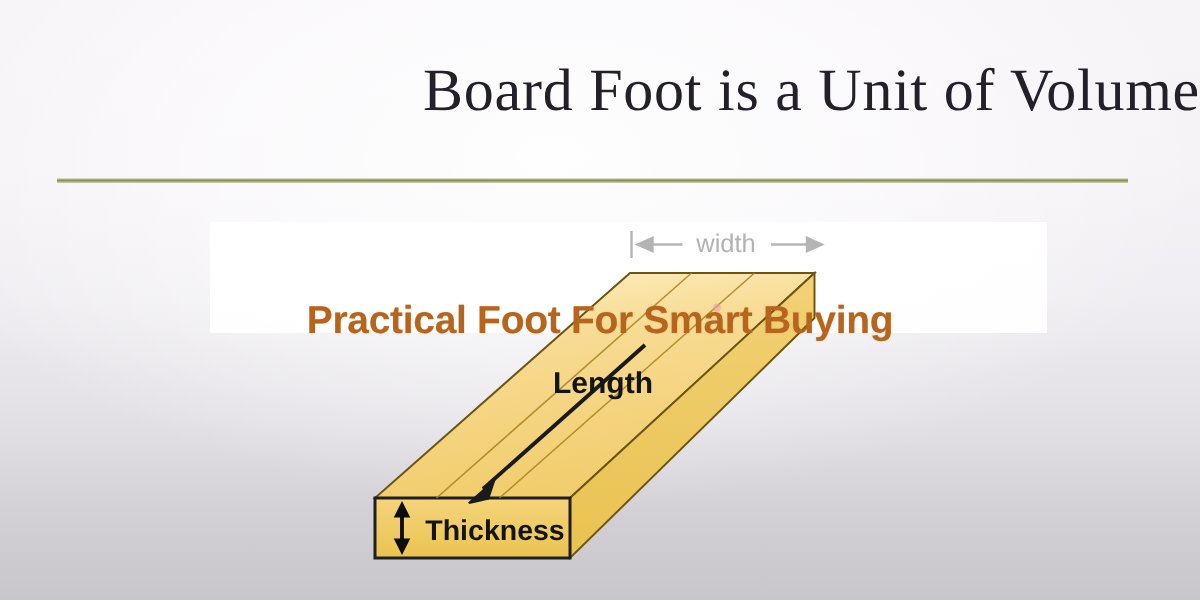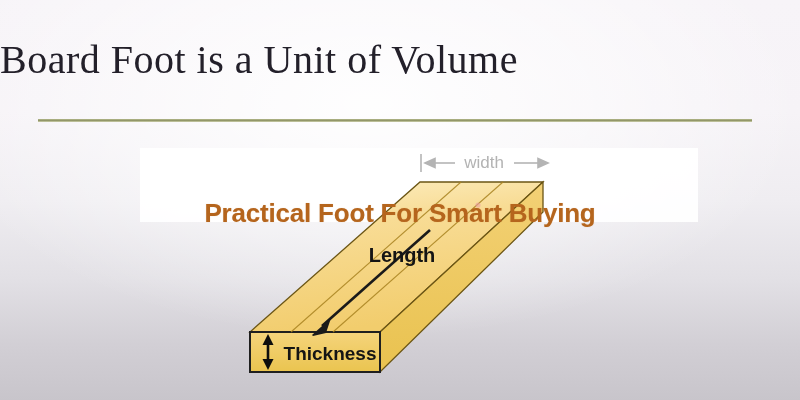--- a/index.html
+++ b/index.html
@@ -34,21 +34,21 @@
     pointer-events: none;
   }
 
   .layer { position: absolute; }
 
   
   .title {
     left: 0;
     top: 36px;
     width: 800px;
-    text-align: left;
+    text-align: right;
     font-family: "Liberation Serif", "DejaVu Serif", serif;
     font-size: 40px;
     font-weight: 400;
     letter-spacing: 0.5px;
     color: #23202a;
     white-space: nowrap;
     z-index: 5;
   }
 
   

